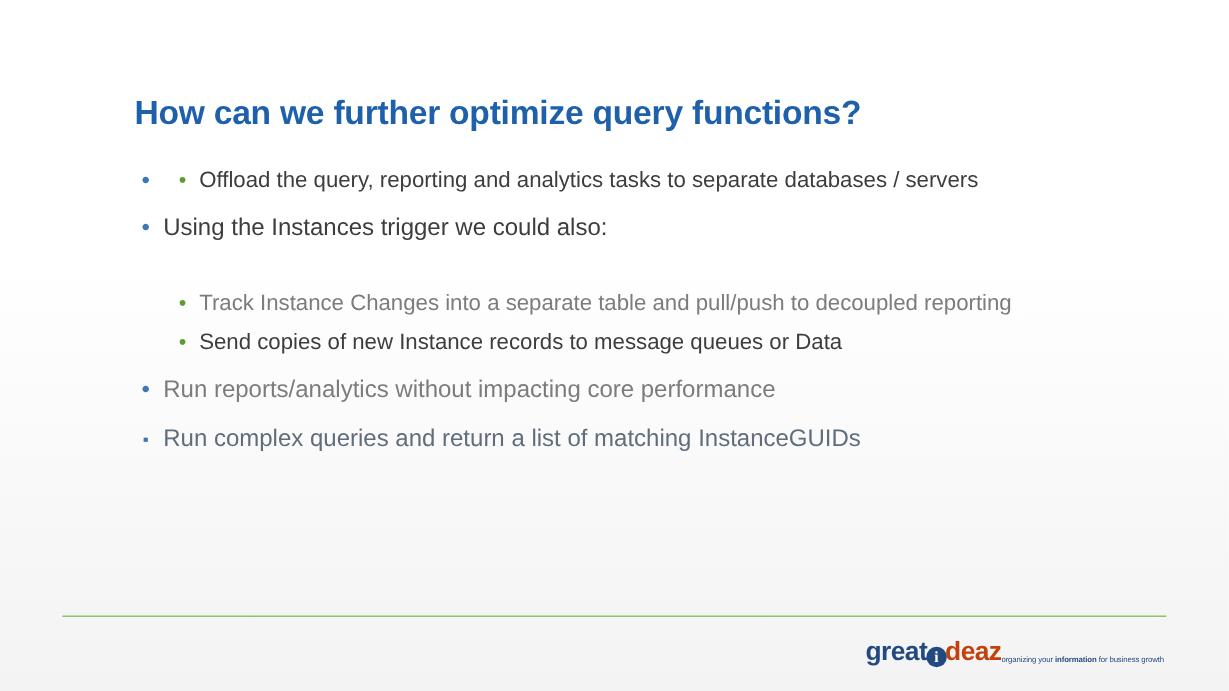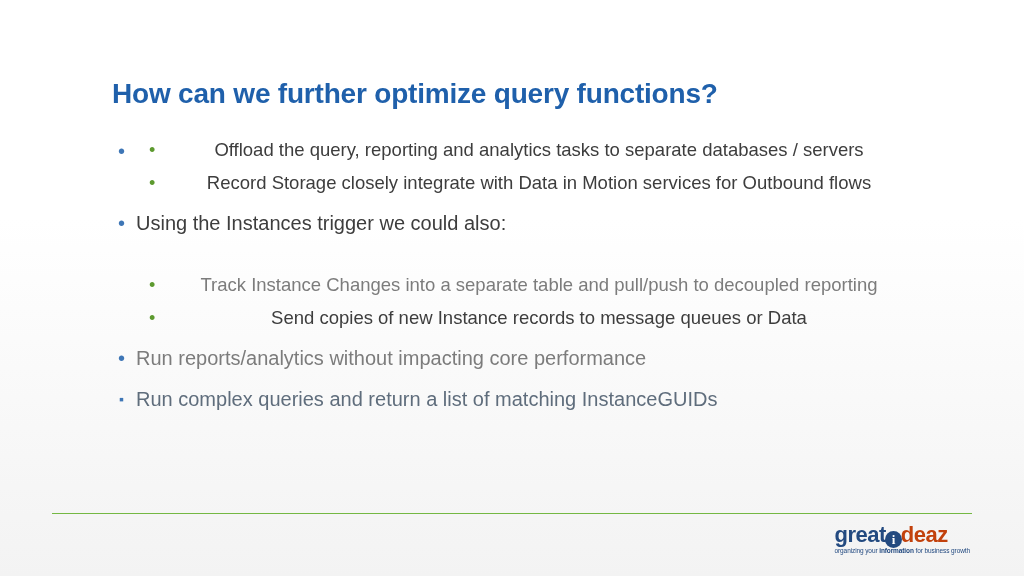--- a/index.html
+++ b/index.html
@@ -57,21 +57,20 @@
     list-style: none;
     margin-top: 10px;
     margin-left: 10px;
   }
   ul.lvl2 > li {
     position: relative;
     padding-left: 20px;
     font-size: 18.5px;
     line-height: 1.35;
     margin-bottom: 8px;
-    text-align: center;
   }
   ul.lvl2 > li::before {
     content: "•";
     position: absolute;
     left: 3px;
     top: 0;
     color: #5d9a2f;
     font-size: 18px;
   }
   ul.lvl2 > li.gray { color: #7c7c7c; margin-top: 36px; }
@@ -81,22 +80,22 @@
     left: 52px; right: 52px;
     bottom: 62px;
     height: 0;
     border-top: 1px solid #74b843;
   }
   .logo {
     position: absolute;
     right: 54px;
     bottom: 22px;
     display: flex;
-    flex-direction: column;
-    align-items: flex-start;
+    flex-direction: row;
+    align-items: flex-end;
   }
   .logo-main {
     display: flex;
     align-items: baseline;
     font-family: Arial, sans-serif;
     font-weight: 800;
     font-size: 22px;
     letter-spacing: -0.5px;
     line-height: 1;
   }
@@ -127,21 +126,20 @@
 </head>
 <body>
 
 <div class="slide">
   <h1 class="title">How can we further optimize query functions?</h1>
 
   <ul class="lvl1">
     <li class="gray">
       <ul class="lvl2">
         <li class="dark">Offload the query, reporting and analytics tasks to separate databases / servers</li>
-        <li class="dark">Record Storage closely integrate with Data in Motion services for Outbound flows</li>
       </ul>
     </li>
     <li class="dark">
       <span>Using the Instances trigger we could also:</span>
       <ul class="lvl2">
         <li class="gray">Track Instance Changes into a separate table and pull/push to decoupled reporting</li>
         <li class="dark">Send copies of new Instance records to message queues or Data</li>
       </ul>
     </li>
     <li class="gray">Run reports/analytics without impacting core performance</li>

